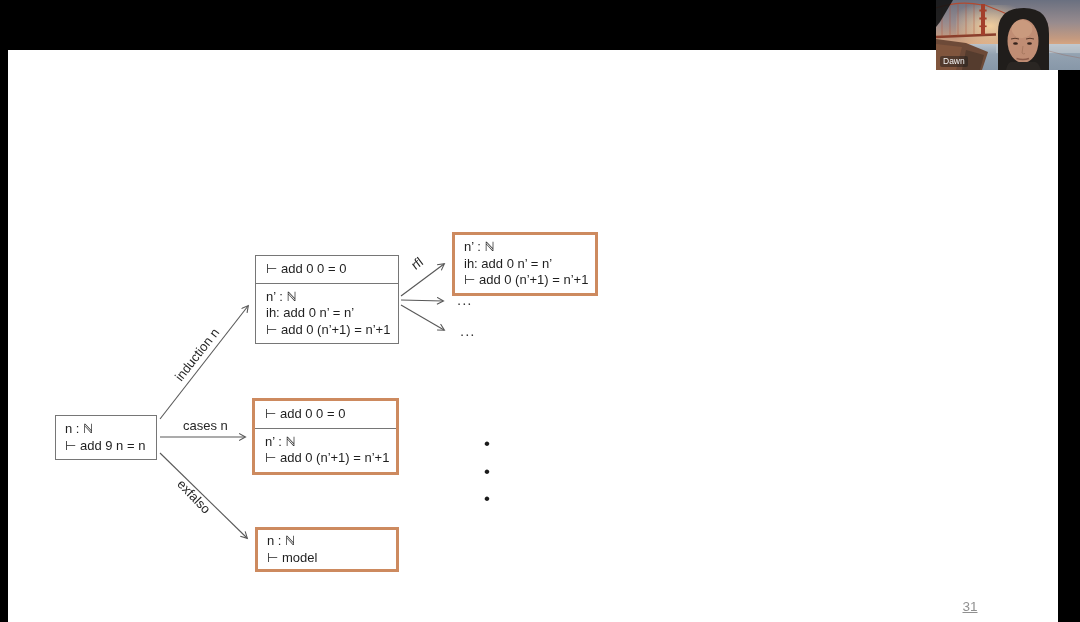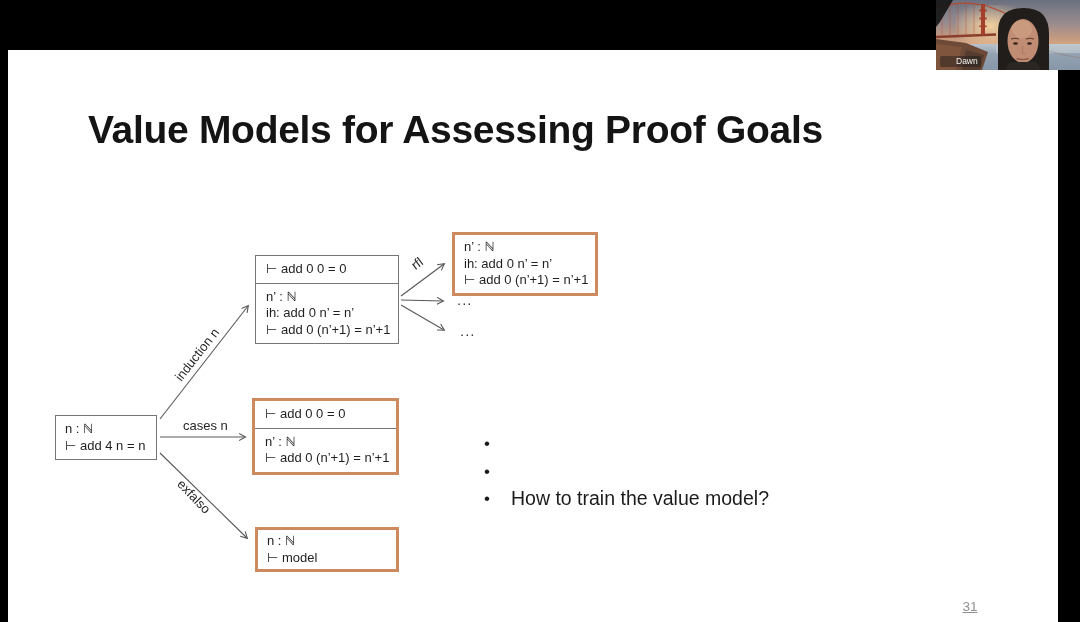--- a/index.html
+++ b/index.html
@@ -51,31 +51,30 @@
 
   
   .webcam {
     position:absolute; left:936px; top:0; width:144px; height:70px;
     overflow:hidden; background:#444;
   }
   .webcam svg { display:block; }
   .nametag {
     position:absolute; left:4px; bottom:3px;
     font-size:8.5px; color:#f2f2f2; background:rgba(25,25,25,0.45);
-    padding:0 3px 1px 16px; border-radius:2px; line-height:10px;
+    padding:0 3px 1px 3px; border-radius:2px; line-height:10px;
   }
 </style>
 </head>
 <body>
 
 <div class="page">
 
   <div class="slide"></div>
 
-  <div class="title">Value Models for Assessing Proof Goals</div>
 
   <svg class="arrows" viewBox="0 0 1080 622" xmlns="http://www.w3.org/2000/svg">
     <defs>
       <marker id="ah" markerWidth="10" markerHeight="10" refX="6.5" refY="4" orient="auto" markerUnits="userSpaceOnUse">
         <path d="M0.5,0.5 L7,4 L0.5,7.5" fill="none" stroke="#585858" stroke-width="1.1"></path>
       </marker>
     </defs>
     <g stroke="#585858" stroke-width="1.1" fill="none">
       <line x1="160" y1="419" x2="248" y2="306" marker-end="url(#ah)"></line>
       <line x1="160" y1="437" x2="245" y2="437" marker-end="url(#ah)"></line>
@@ -87,21 +86,21 @@
   </svg>
 
   <div class="elabel rot" style="left:141px; top:347px; width:112px; transform:rotate(-52deg);">induction n</div>
   <div class="elabel" style="left:183px; top:418px;">cases n</div>
   <div class="elabel rot" style="left:164px; top:489px; width:60px; transform:rotate(46deg);">exfalso</div>
   <div class="elabel rot" style="left:403px; top:256px; width:28px; transform:rotate(-37deg);">rfl</div>
 
   <div class="pbox" style="left:55px; top:415px; width:102px;">
     <div class="sec" style="padding:5px 9px;">
       <div>n : ℕ</div>
-      <div>⊢ add 4 n = n</div>
+      <div>⊢ add 9 n = n</div>
     </div>
   </div>
 
   <div class="pbox" style="left:255px; top:255px; width:144px;">
     <div class="sec">
       <div>⊢ add 0 0 = 0</div>
     </div>
     <div class="sec">
       <div>n’ : ℕ</div>
       <div>ih: add 0 n’ = n’</div>
@@ -139,21 +138,20 @@
 
   <div class="bullets">
     <div class="brow">
       <span class="bdot">•</span>
     </div>
     <div class="brow">
       <span class="bdot">•</span>
     </div>
     <div class="brow">
       <span class="bdot">•</span>
-      <span>How to train the value model?</span>
     </div>
   </div>
 
   <div class="pageno">31</div>
 
   <div class="webcam">
     <svg width="144" height="70" viewBox="0 0 144 70" xmlns="http://www.w3.org/2000/svg">
       <defs>
         <linearGradient id="sky" x1="0" y1="0" x2="0" y2="1">
           <stop offset="0" stop-color="#6a7080"></stop>

